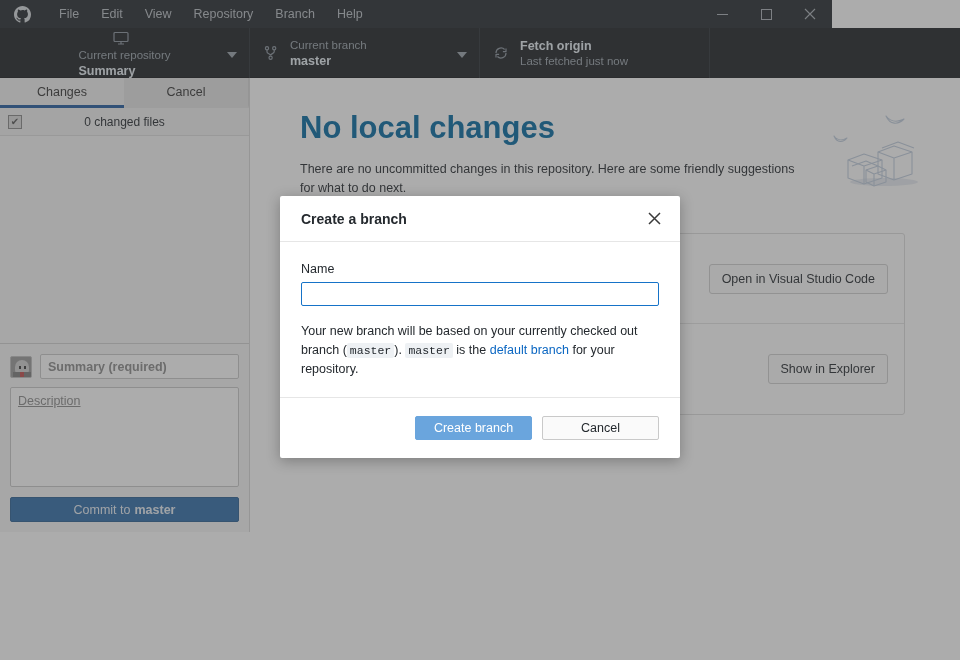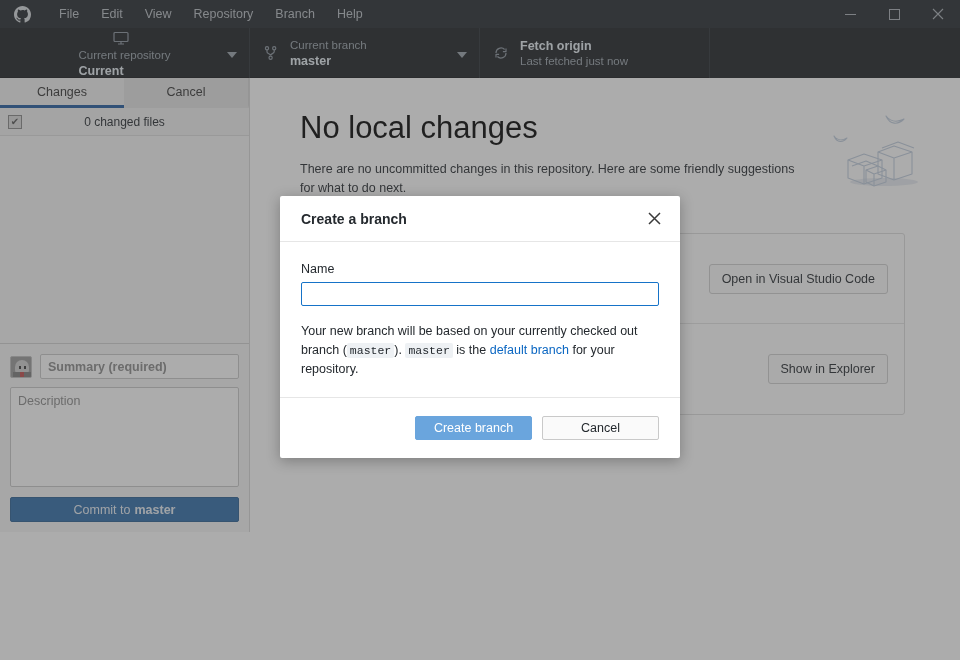--- a/index.html
+++ b/index.html
@@ -11,21 +11,21 @@
   }
   #app {
     position: relative;
     width: 960px; height: 660px;
     background: #fff;
   }
 
   
   .titlebar {
     position: absolute; left: 0; top: 0;
-    width: 960px; height: 28px;
+    width: 832px; height: 28px;
     background: #24292e;
     display: flex; align-items: center;
   }
   .gh-logo {
     width: 28px; height: 28px;
     display: flex; align-items: center; justify-content: center;
     margin-left: 8px;
   }
   .menubar { display: flex; align-items: center; height: 28px; margin-left: 12px; }
   .menu-item {
@@ -132,40 +132,40 @@
   .avatar .tie { position: absolute; left: 9px; bottom: 0; width: 4px; height: 5px; background: #c24b4b; }
   .field {
     flex: 1; height: 25px; background: #fff;
     border: 1px solid #c9c9c9; border-radius: 2px;
     font-size: 12.5px; color: #8a8a8a;
     display: flex; align-items: center; padding: 0 7px; font-weight: bold;
   }
   .desc-box {
     margin-top: 8px; height: 100px; background: #fff;
     border: 1px solid #c9c9c9; border-radius: 2px;
-    font-size: 12.5px; color: #8a8a8a; padding: 6px 7px;
+    font-size: 12.5px; color: #8a8a8a; padding: 6px 7px; text-decoration: underline;
   }
   .commit-btn {
     margin-top: 10px; height: 25px; width: 100%;
     background: #2f6ca8; border: 1px solid #2b5f92; border-radius: 2px;
     color: #e8eef5; font-size: 12.5px;
     display: flex; align-items: center; justify-content: center;
   }
   .commit-btn b { font-weight: bold; margin-left: 4px; }
 
   
   .main {
     position: absolute; left: 250px; top: 78px;
     width: 710px; height: 582px;
     background: #fff;
     overflow: hidden;
   }
   .main-inner { padding: 30px 40px 0 50px; position: relative; height: 100%; }
   .h1 {
-    font-size: 31px; font-weight: normal; color: #000000;
+    font-size: 31px; font-weight: bold; color: #0369a1;
     letter-spacing: 0px; line-height: 40px;
   }
   .lead {
     margin-top: 12px; font-size: 12.5px; color: #24292e;
     line-height: 19px; max-width: 510px;
   }
   .illus {
     position: absolute; right: 24px; top: 30px;
     opacity: 0.65;
   }
@@ -284,21 +284,21 @@
   <div class="toolbar">
     <div class="tb-cell tb-repo">
       <span class="tb-icon">
         <svg width="16" height="16" viewBox="0 0 16 16" fill="none" stroke="#8b949e" stroke-width="1.2">
           <rect x="1" y="2.5" width="14" height="9" rx="1"></rect>
             <path d="M5 14h6M8 11.5V14"></path>
         </svg>
       </span>
       <span class="tb-text">
         <span class="tb-label">Current repository</span>
-        <span class="tb-value">Current</span>
+        <span class="tb-value">Summary</span>
       </span>
       <span class="tb-caret">
         <svg width="10" height="6" viewBox="0 0 10 6">
             <path d="M0 0 L5 6 L10 0 Z" fill="#9aa3ab"></path>
           </svg>
       </span>
     </div>
 
     <div class="tb-cell tb-branch">
       <span class="tb-icon">

